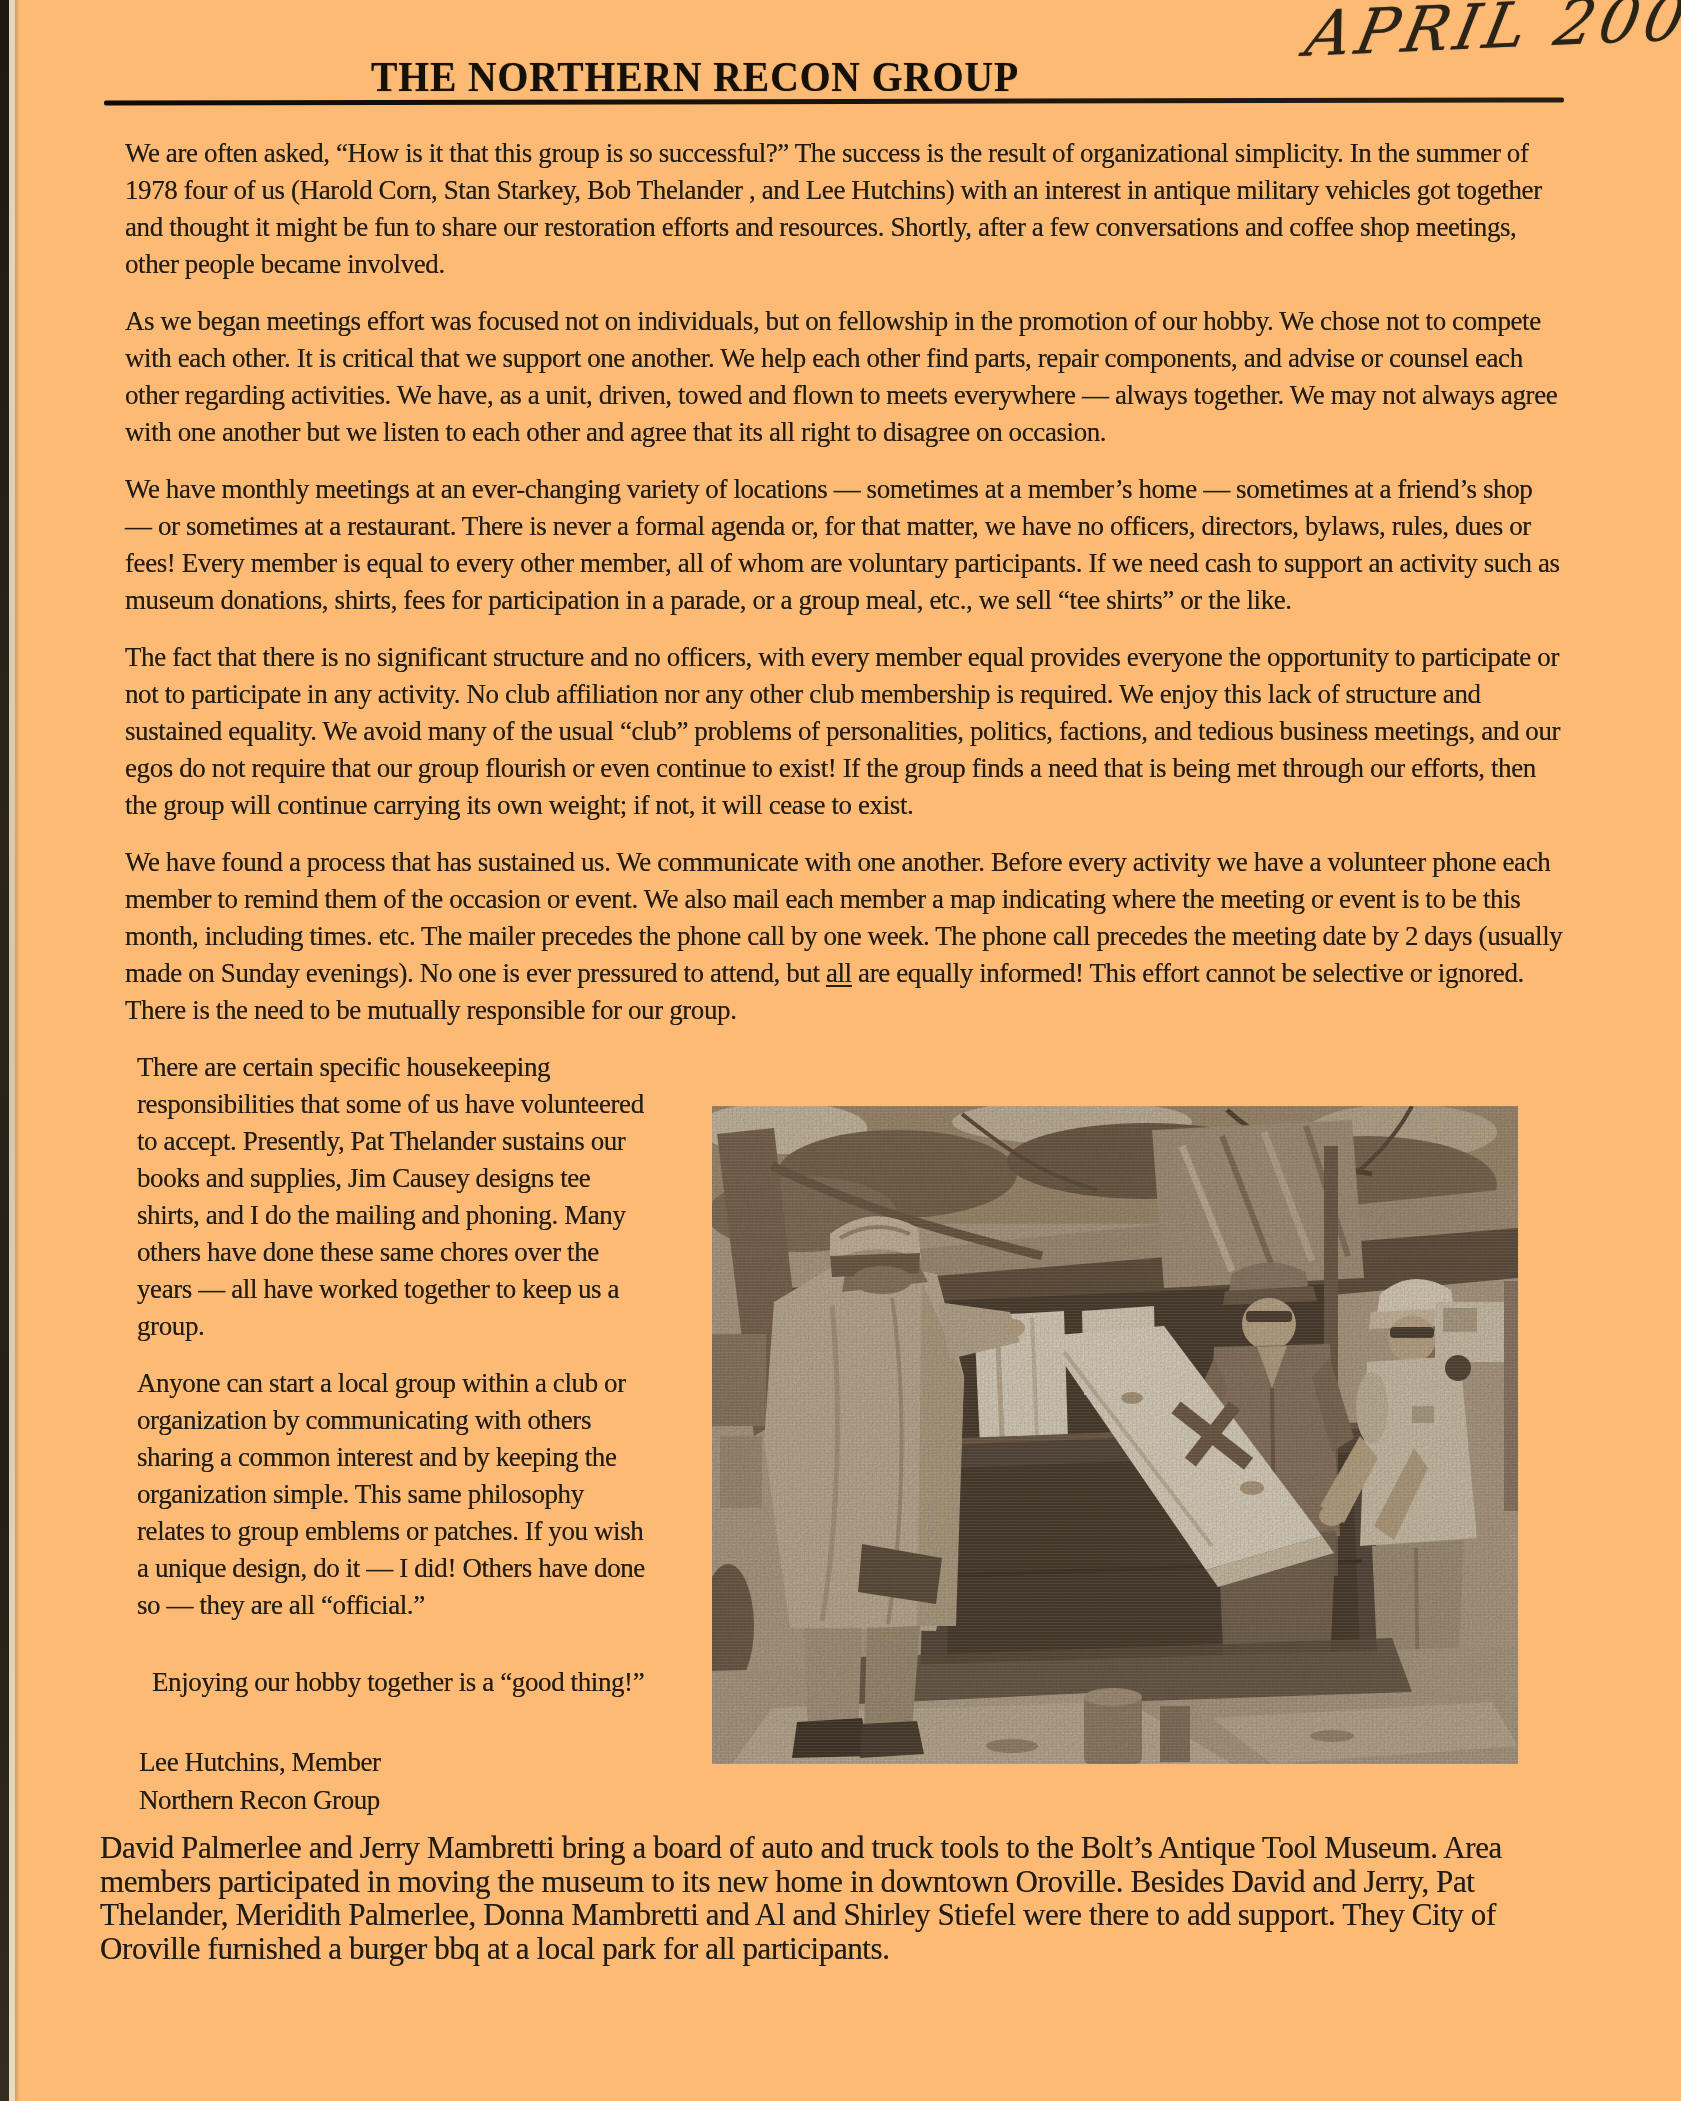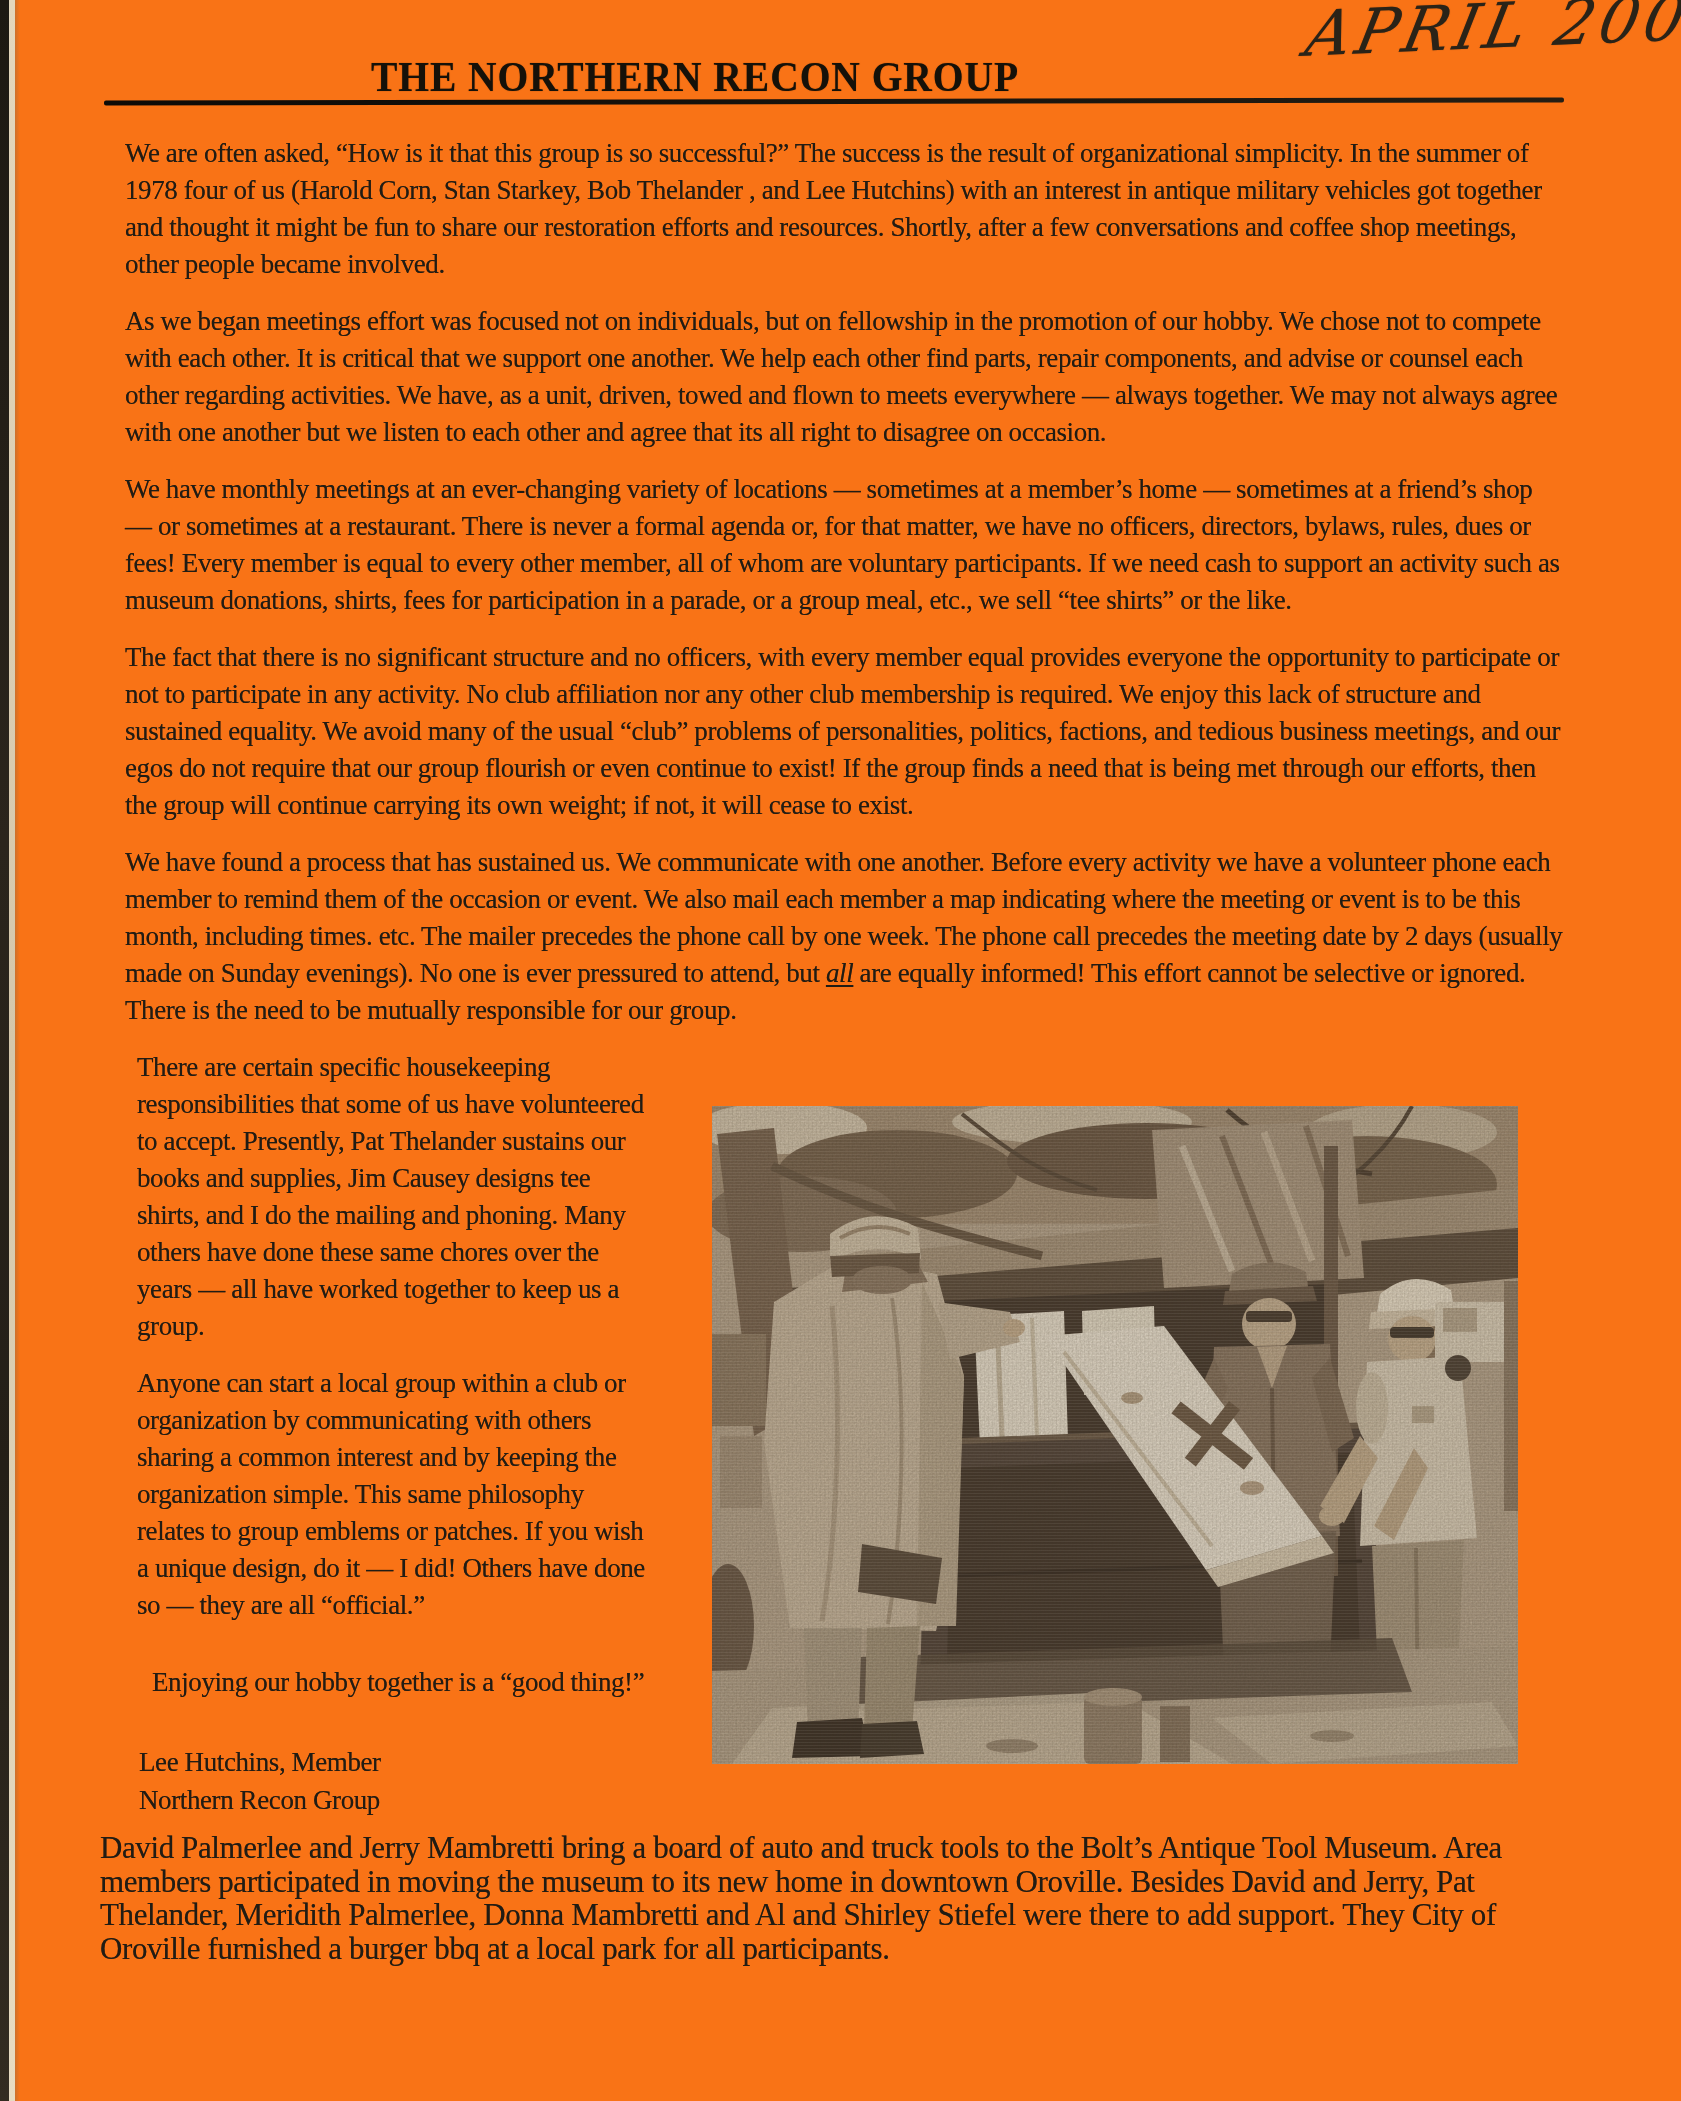--- a/index.html
+++ b/index.html
@@ -1,18 +1,18 @@
 <!DOCTYPE html>
 <html><head>
 <meta charset="utf-8">
 <style>
   html,body{margin:0;padding:0;background:#e8e6e0;}
   .page{
     position:relative;width:1681px;height:2101px;margin:0 auto;
-    background:#f97316;overflow:hidden;
+    background:#fdba74;overflow:hidden;
     font-family:"Liberation Serif", serif;color:#211c14;
   }
   
   .scan-edge{position:absolute;left:0;top:0;width:9px;height:100%;
     background:linear-gradient(180deg,#1d1912,#2b251c 40%,#241f17 70%,#332c21);}
   .scan-edge-strip{position:absolute;left:9px;top:0;width:6px;height:100%;
     background:linear-gradient(180deg,#e3d7bd,#d4c7ab 50%,#e7dcc2);}
   .scan-edge-soft{position:absolute;left:15px;top:0;width:5px;height:100%;
     background:linear-gradient(90deg,rgba(120,105,80,.35),rgba(120,105,80,0));}
 
@@ -36,21 +36,21 @@
     background:linear-gradient(90deg,#0e0b07,#1a150e 60%,#241e14);
     transform:rotate(-.12deg);border-radius:2px;
   }
 
   .body-text{
     position:absolute;left:100px;top:127px;width:1463px;
     font-size:27px;line-height:37px;letter-spacing:-.4px;
     text-shadow:0 0 .6px rgba(33,28,20,.65);
   }
   .body-text p{margin:8px 0 20px 0;padding-left:25px;}
-  .u{text-decoration:underline;text-underline-offset:3px;font-style:italic;}
+  .u{text-decoration:underline;text-underline-offset:3px;}
 
   .wrap-section{margin:12px;}
   .wrap-section p{margin:0 0 20px 0;}
   .closing{margin-top:40px !important;padding-left:40px !important;}
   .signature{margin-top:42px;padding-left:27px;line-height:38px;}
   .clear{clear:both;}
 
   .photo-frame{
     float:right;width:806px;height:658px;
     margin:57px 33px 0 55px;

